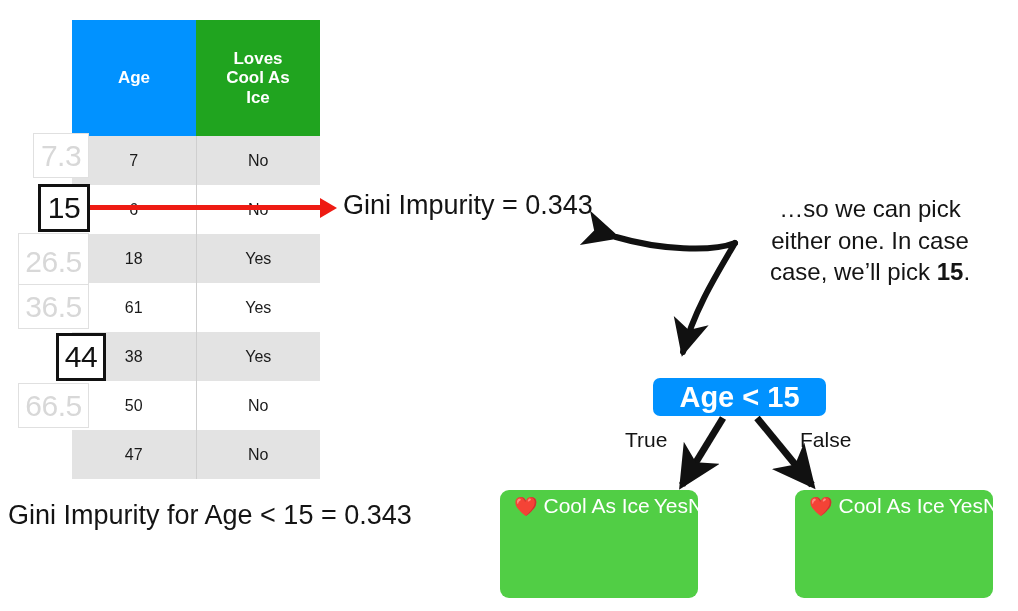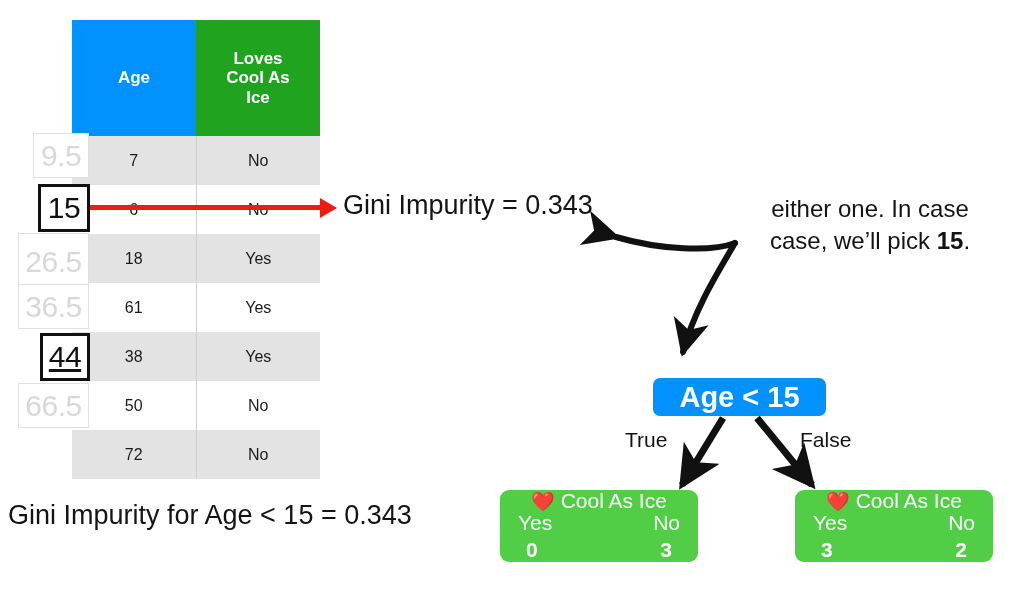--- a/index.html
+++ b/index.html
@@ -138,29 +138,28 @@
     justify-content: center;
   }
   .edge-label {
     position: absolute;
     font-size: 21px;
     color: #141414;
   }
   .leaf {
     position: absolute;
     width: 198px;
-    height: 72px;
+    height: 108px;
     background: #51CE45;
     border-radius: 9px;
     color: #ffffff;
     box-sizing: border-box;
     padding: 5px 14px 6px 14px;
     display: flex;
-    flex-direction: column;
-    justify-content: center;
+    justify-content: flex-start;
   }
   .leaf-title {
     font-size: 21px;
     text-align: center;
     line-height: 1.05;
     white-space: nowrap;
   }
   .leaf-title .heart { font-size: 19px; }
   .leaf-cols {
     display: flex;
@@ -226,39 +225,40 @@
       </tr>
       <tr class="shade">
         <td>38</td>
         <td>Yes</td>
       </tr>
       <tr class="plain">
         <td>50</td>
         <td>No</td>
       </tr>
       <tr class="shade">
-        <td>72</td>
+        <td>47</td>
         <td>No</td>
       </tr>
     </tbody>
   </table>
 
-  <div class="thr dim" style="left:33px;  top:133px; width:56px;  height:45px;">9.5</div>
+  <div class="thr dim" style="left:33px;  top:133px; width:56px;  height:45px;">7.3</div>
   <div class="thr pick" style="left:38px;  top:184px; width:52px;  height:48px;">15</div>
   <div class="thr dim" style="left:18px;  top:233px; width:71px;  height:57px;">26.5</div>
   <div class="thr dim" style="left:18px;  top:284px; width:71px;  height:45px;">36.5</div>
-  <div class="thr pick" style="left:40px;  top:333px; width:50px;  height:48px;text-decoration:underline;">44</div>
+  <div class="thr pick" style="left:56px;  top:333px; width:50px;  height:48px;">44</div>
   <div class="thr dim" style="left:18px;  top:383px; width:71px;  height:45px;">66.5</div>
 
   <div class="redline" style="left:85px; top:205px; width:240px;"></div>
   <div class="redhead" style="left:320px; top:198px;"></div>
 
   <div class="gini-label">Gini Impurity = 0.343</div>
 
   <div class="note">
+    <div>…so we can pick</div>
     <div>either one. In case</div>
     <div><span>case, we’ll pick </span><b>15</b><span>.</span></div>
   </div>
 
   <div class="bottom-line">Gini Impurity for Age &lt; 15 = 0.343</div>
 
   <svg class="overlay" viewBox="0 0 1018 611">
     <defs>
       <marker id="ah" markerWidth="7" markerHeight="7" refX="5.4" refY="3" orient="auto" markerUnits="strokeWidth">
         <path d="M0,0 L6.2,3 L0,6 L1.6,3 z" fill="#111111"></path>

